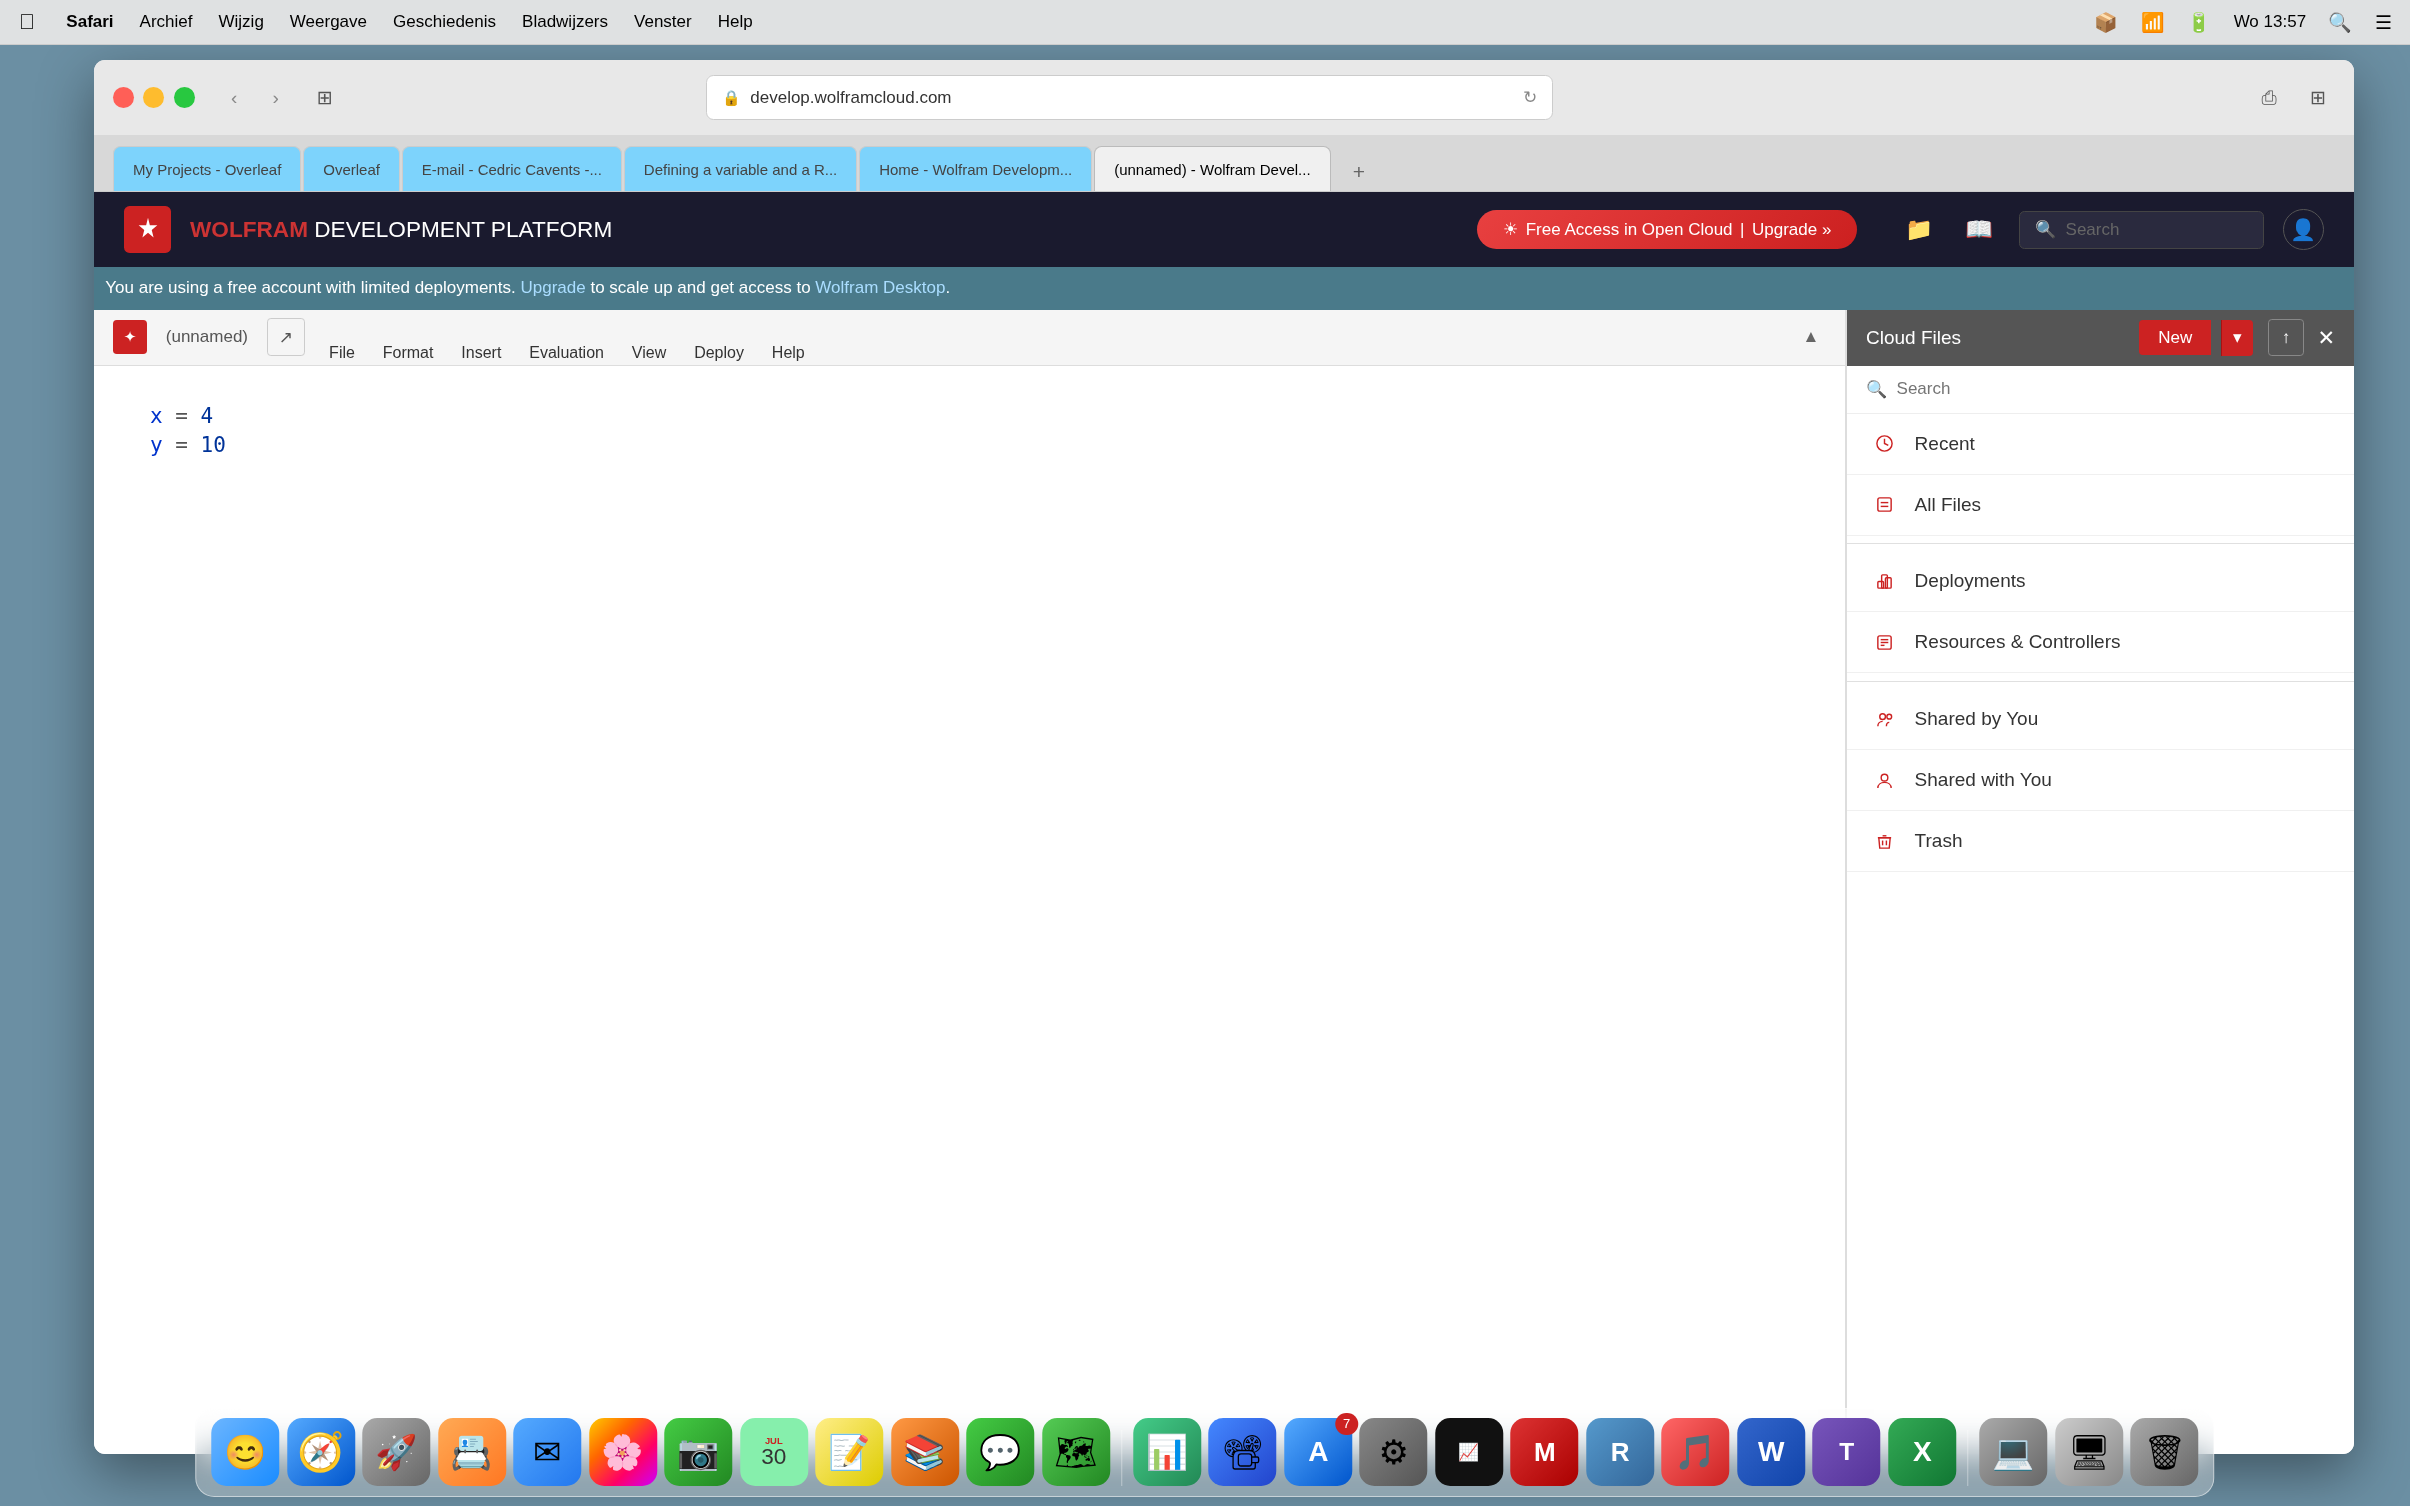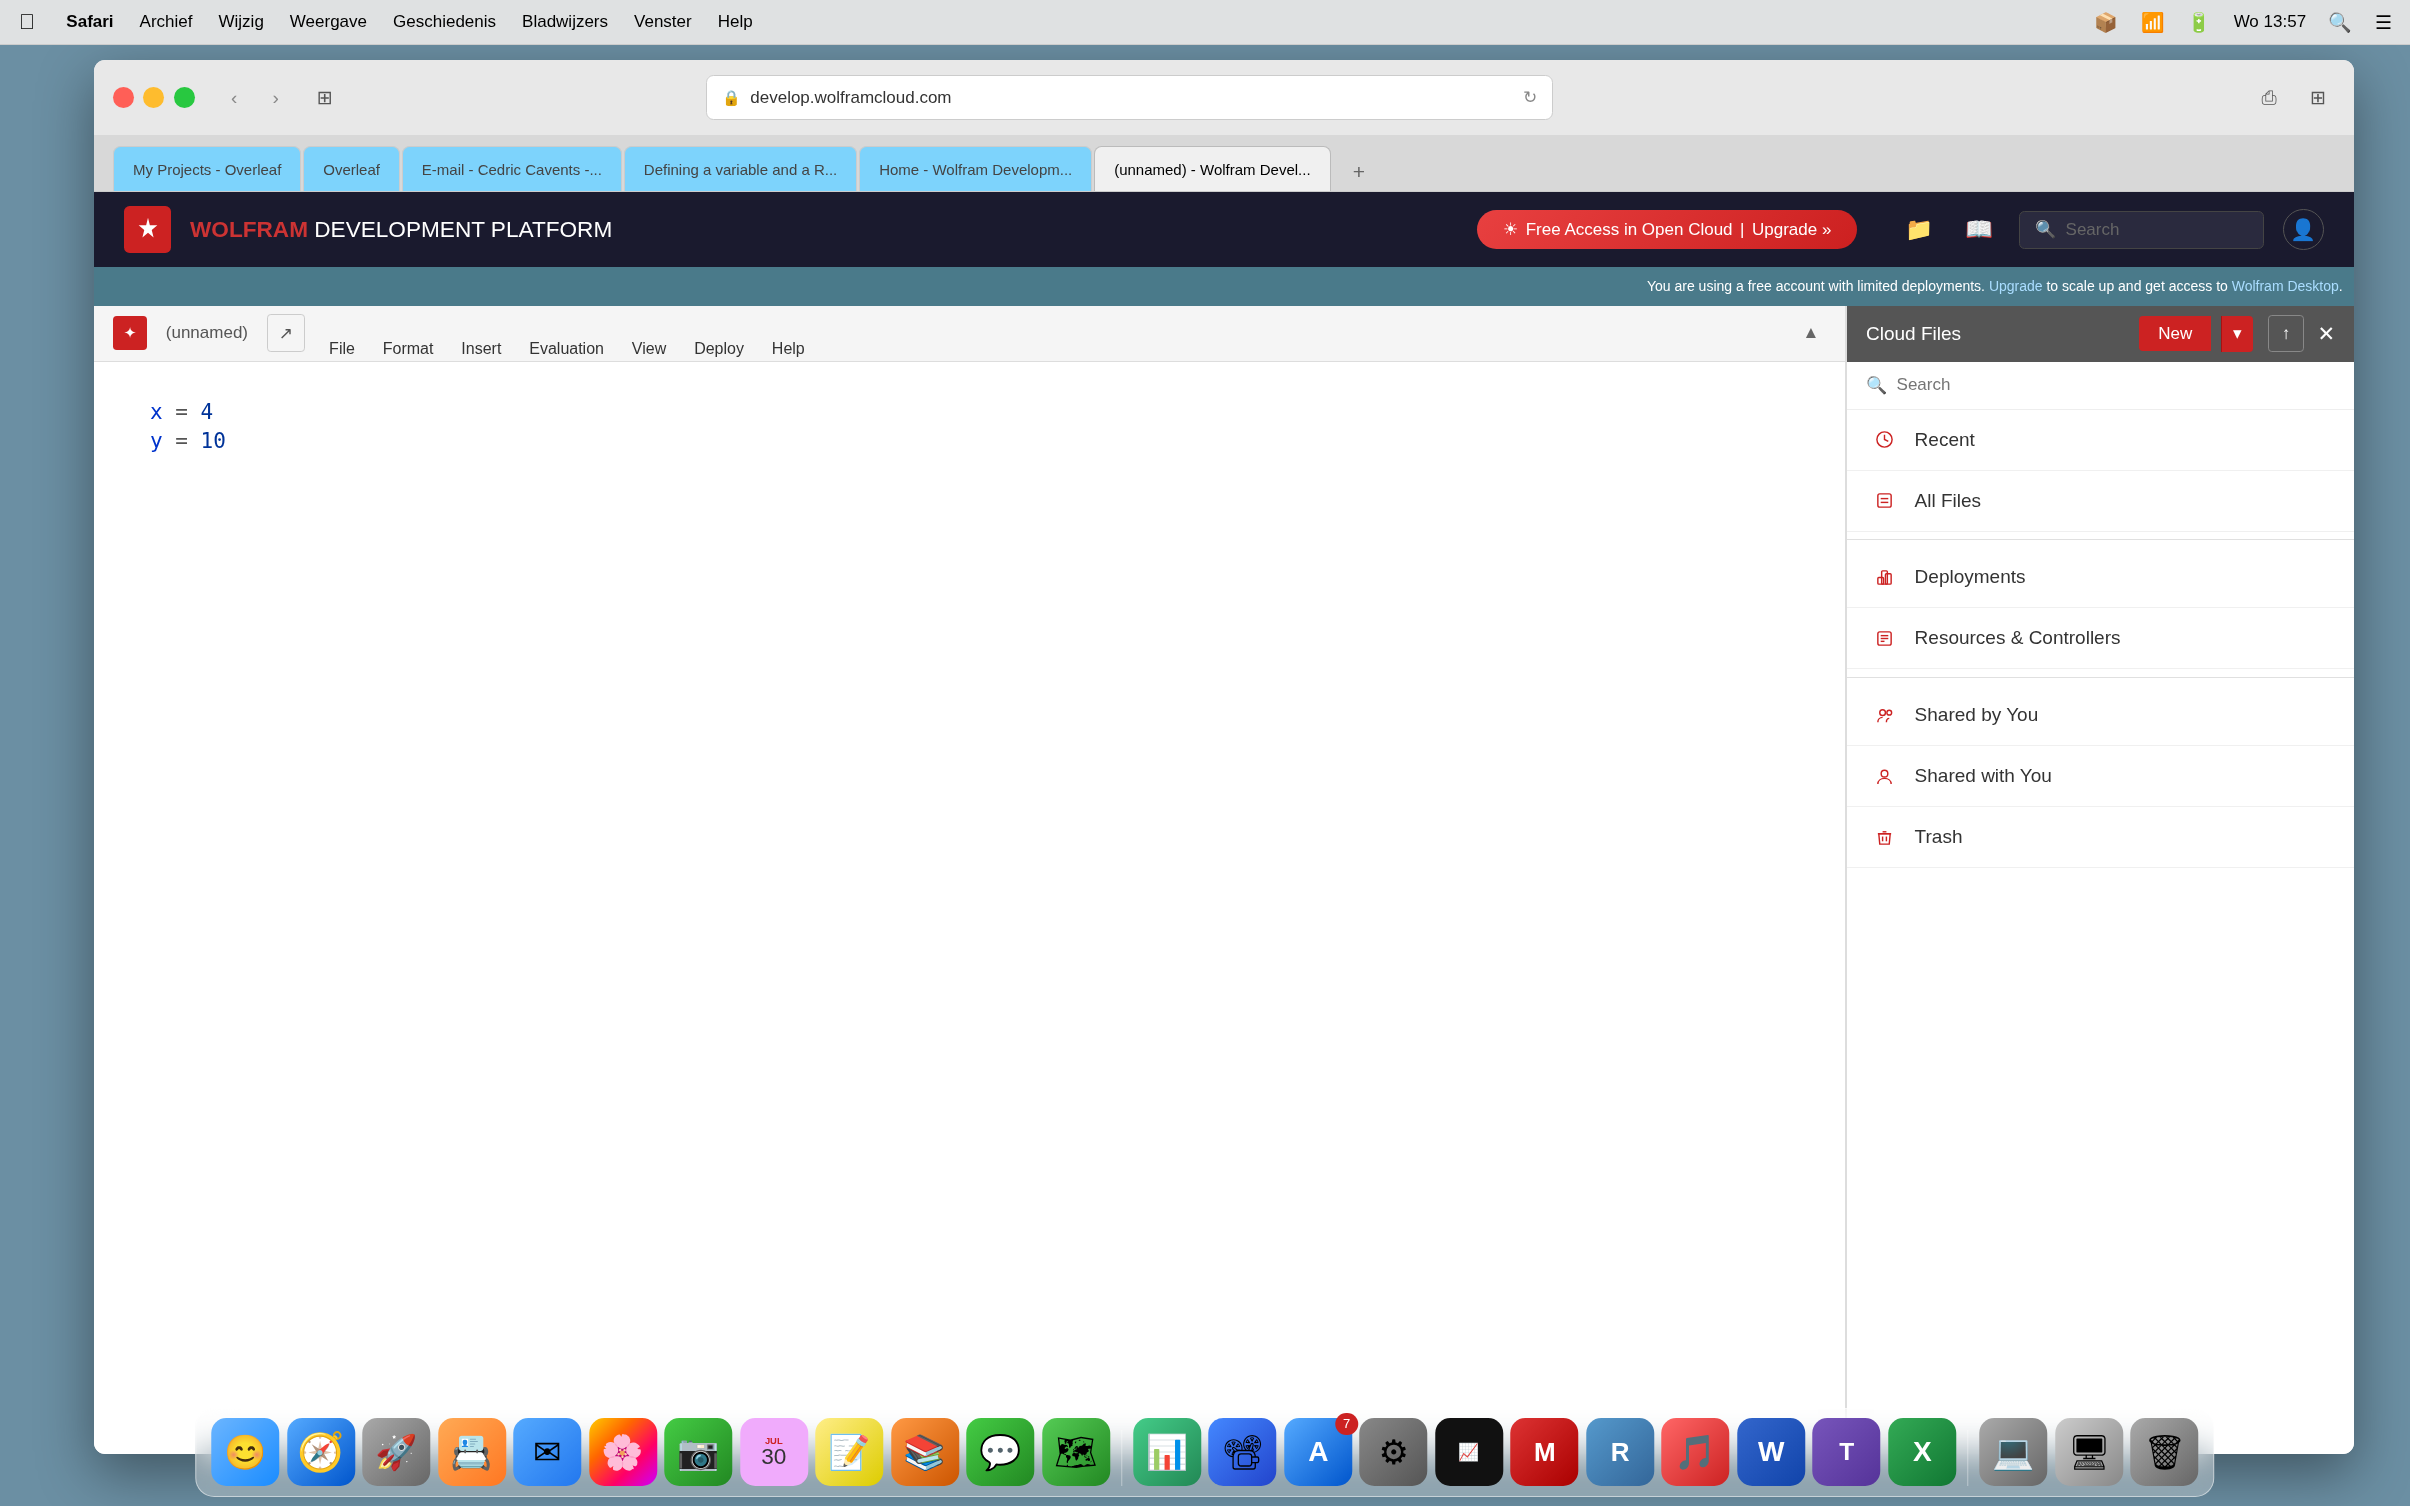--- a/index.html
+++ b/index.html
@@ -277,23 +277,23 @@
       cursor: pointer;
       display: flex;
       align-items: center;
       justify-content: center;
     }
 
     
     .upgrade-banner {
       background: #4a7a8a;
       color: white;
-      text-align: right;
+      text-align: left;
       padding: 11.3px;
-      font-size: 14px;
+      font-size: 17px;
     }
     .upgrade-banner a { color: #66aaff; text-decoration: none; }
 
     
     .main-area {
       flex: 1;
       display: flex;
       overflow: hidden;
     }
 
@@ -787,21 +787,21 @@
 </div>
 
 <div class="dock">
   <div class="dock-icon finder">😊</div>
   <div class="dock-icon safari" style="font-size:38px; color:white; font-weight:bold;">🧭</div>
   <div class="dock-icon rocket">🚀</div>
   <div class="dock-icon contacts">📇</div>
   <div class="dock-icon mail">✉</div>
   <div class="dock-icon photos">🌸</div>
   <div class="dock-icon facetime">📷</div>
-  <div class="dock-icon calendar" style="display:flex; flex-direction:column; align-items:center; justify-content:center; background:#f0abfc; border-radius:15px;">
+  <div class="dock-icon calendar" style="display:flex; flex-direction:column; align-items:center; justify-content:center; background:#86efac; border-radius:15px;">
       <div style="font-size:9.4px; color:#cc2222; font-weight:700; line-height:1;">JUL</div>
       <div style="font-size:22.6px; color:#333; line-height:1; font-weight:300;">30</div>
     </div>
   <div class="dock-icon notes">📝</div>
   <div class="dock-icon ibooks">📚</div>
   <div class="dock-icon messages">💬</div>
   <div class="dock-icon maps">🗺</div>
   <div class="dock-separator"></div>
   <div class="dock-icon numbers">📊</div>
   <div class="dock-icon keynote">📽</div>

